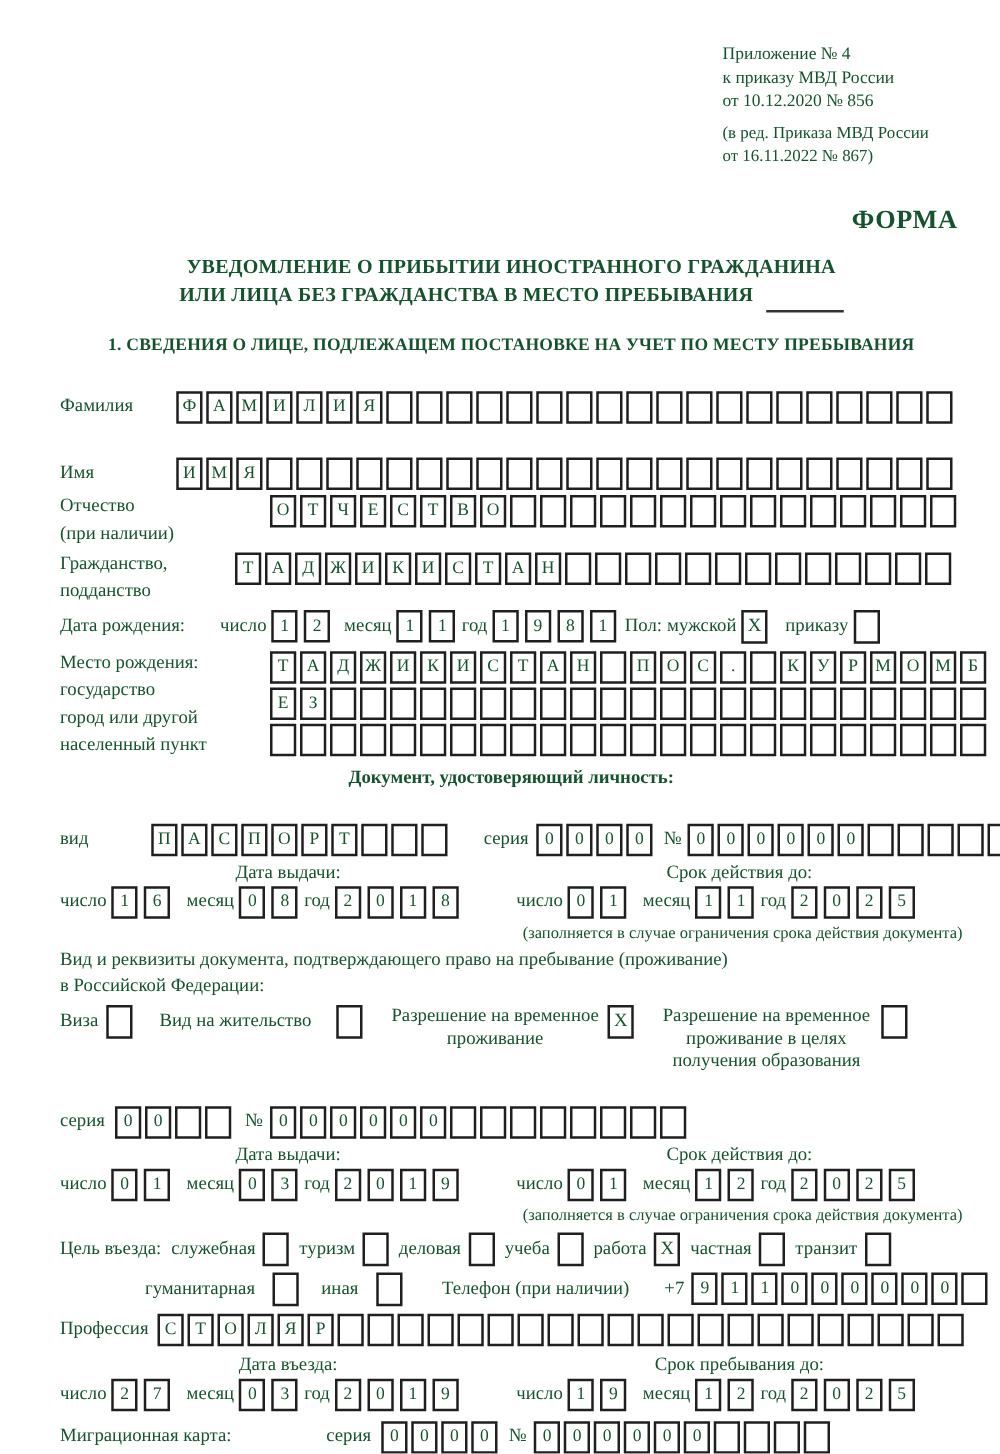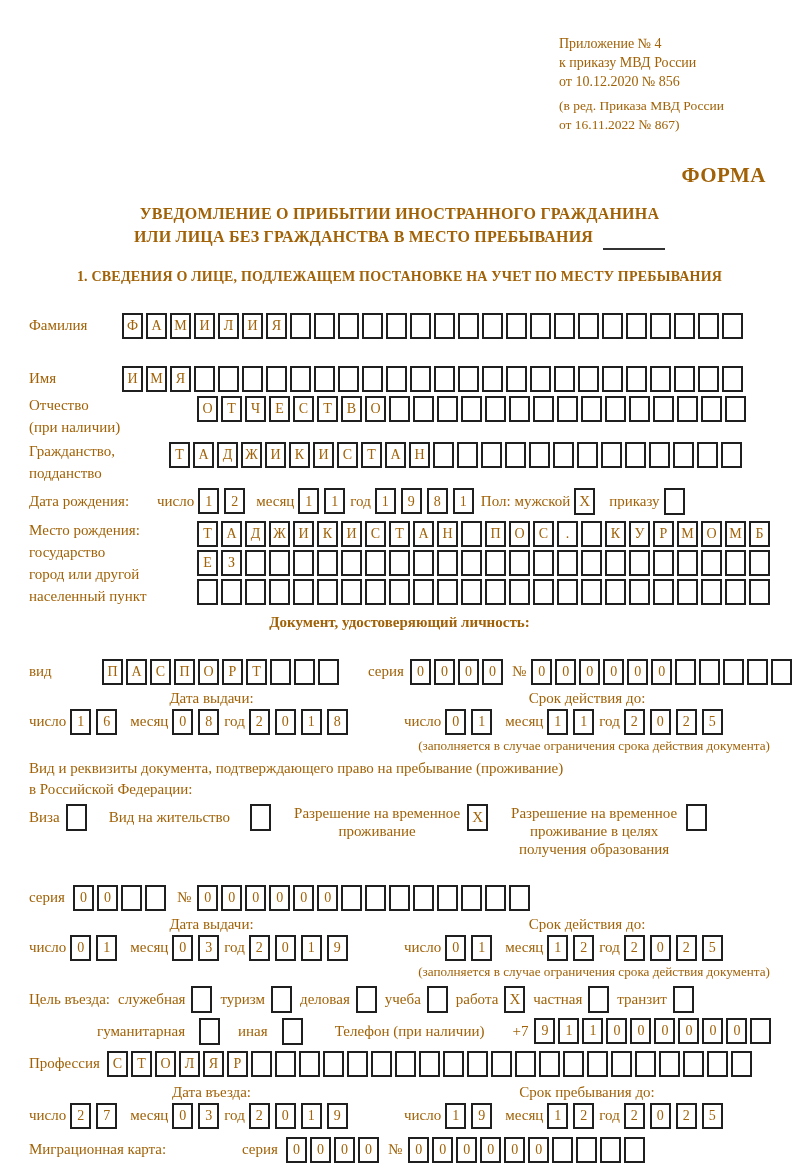--- a/index.html
+++ b/index.html
@@ -1,21 +1,21 @@
 <!DOCTYPE html>
 <html lang="ru"><head>
 <meta charset="utf-8">
 <style>
   html,body{margin:0;padding:0;background:#ffffff;}
   .page{
     position:relative;
     width:800px;height:1163px;
     box-sizing:border-box;
-    padding:34px 30px 0 29px;
-    background:#ffffff;color:#a16207;
+    padding:34px 30px 0 48px;
+    background:#ffffff;color:#14532d;
     font-family:"Liberation Serif","DejaVu Serif",serif;
     font-size:15px;line-height:1.25;
     overflow:hidden;
   }
   
   .cell{
     box-sizing:border-box;flex:none;
     width:21px;height:26px;
     border:2px solid #1f1f1f;
     margin-right:3px;
@@ -43,21 +43,21 @@
   .lblcol div{line-height:19px;margin-bottom:3px;}
   
   .hdr{margin-left:530px;font-size:14px;line-height:19px;}
   .hdr .ed{margin-top:5px;font-size:13.5px;}
   .forma{text-align:right;font-weight:bold;font-size:21px;margin-top:28px;letter-spacing:.5px;padding-right:4px;}
   .title{{}text-align:center;font-weight:bold;font-size:16px;margin-top:14px;line-height:23px;letter-spacing:.2px;}
   .blankline{display:inline-block;width:62px;border-bottom:2px solid #333;margin-left:10px;vertical-align:baseline;}
   .sect{text-align:center;font-weight:bold;font-size:14px;margin-top:18px;margin-bottom:14px;letter-spacing:.2px;}
   .dochead{text-align:center;font-weight:bold;font-size:15px;margin:4px 0 4px 0;}
   
-  .dates{display:flex;align-items:center;margin-top:4px;gap:10px;}
+  .dates{display:flex;align-items:center;margin-top:4px;}
   .dg-left{width:365px;flex:none;}
   .dg-right{flex:1;}
   .dtitle{text-align:center;line-height:18px;}
   .drow{display:flex;align-items:center;margin-top:2px;}
   .dlbl{flex:none;margin-right:4px;}
   .dnote{text-align:right;font-size:13.2px;line-height:17px;margin-top:2px;}
   .opt2{display:inline-flex;align-items:center;gap:6px;}
   .optlbl{text-align:center;line-height:18px;}
   .gap8{gap:8px;}
 </style>

